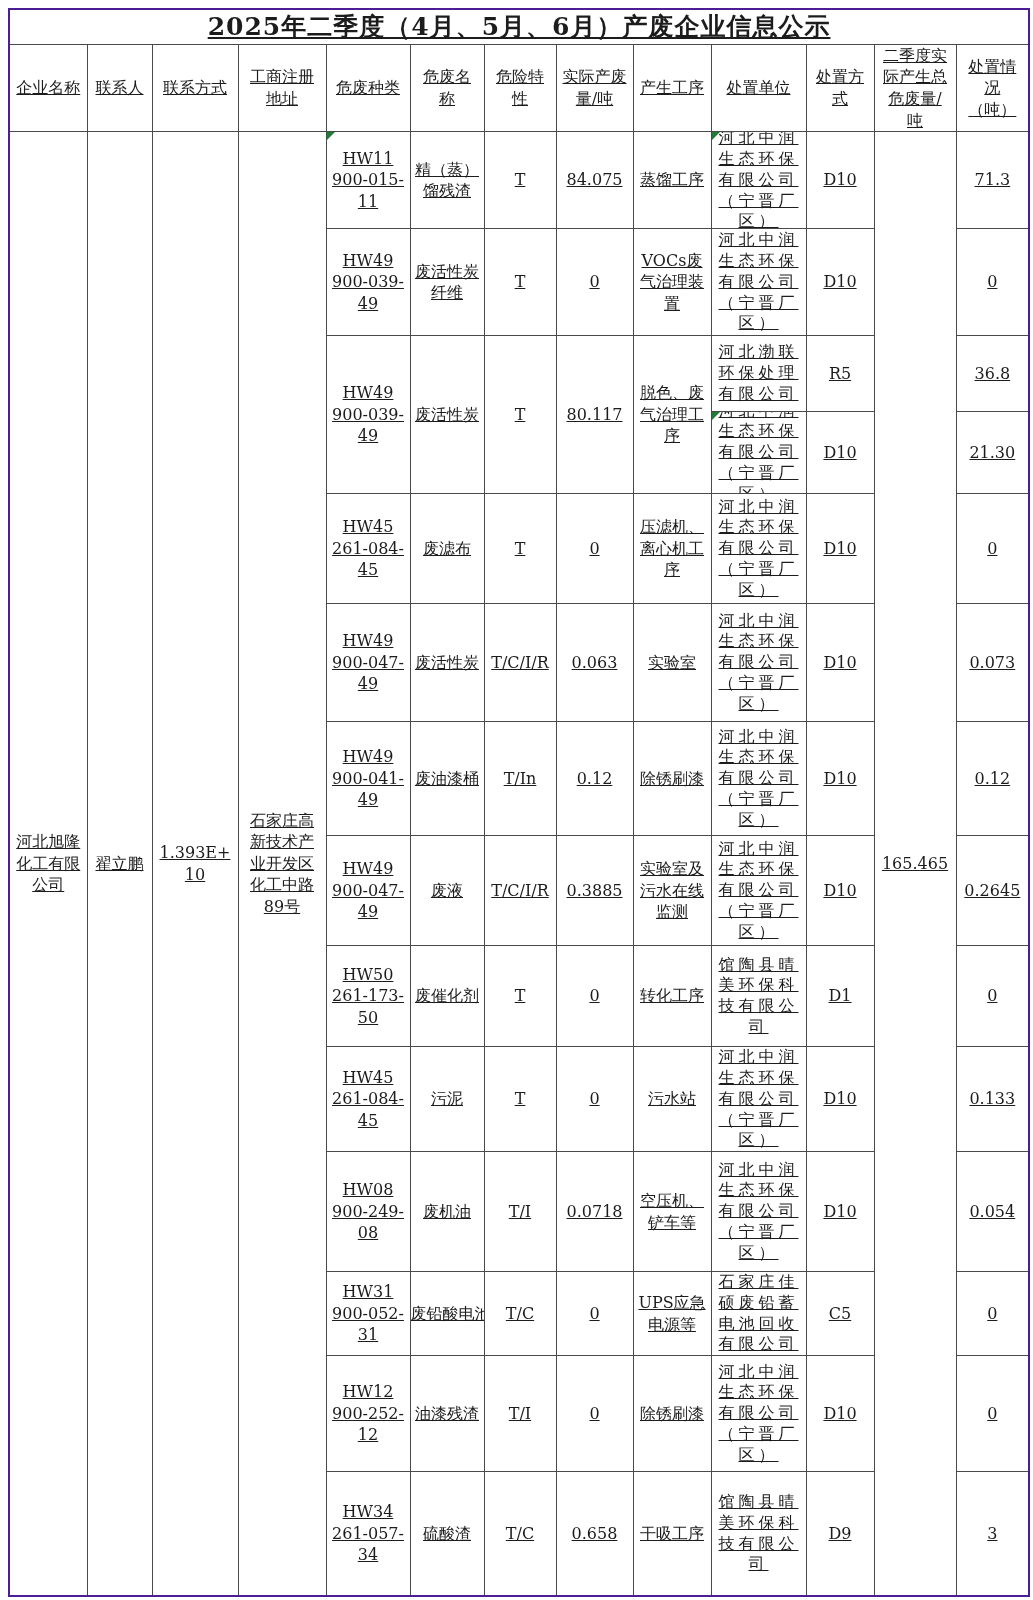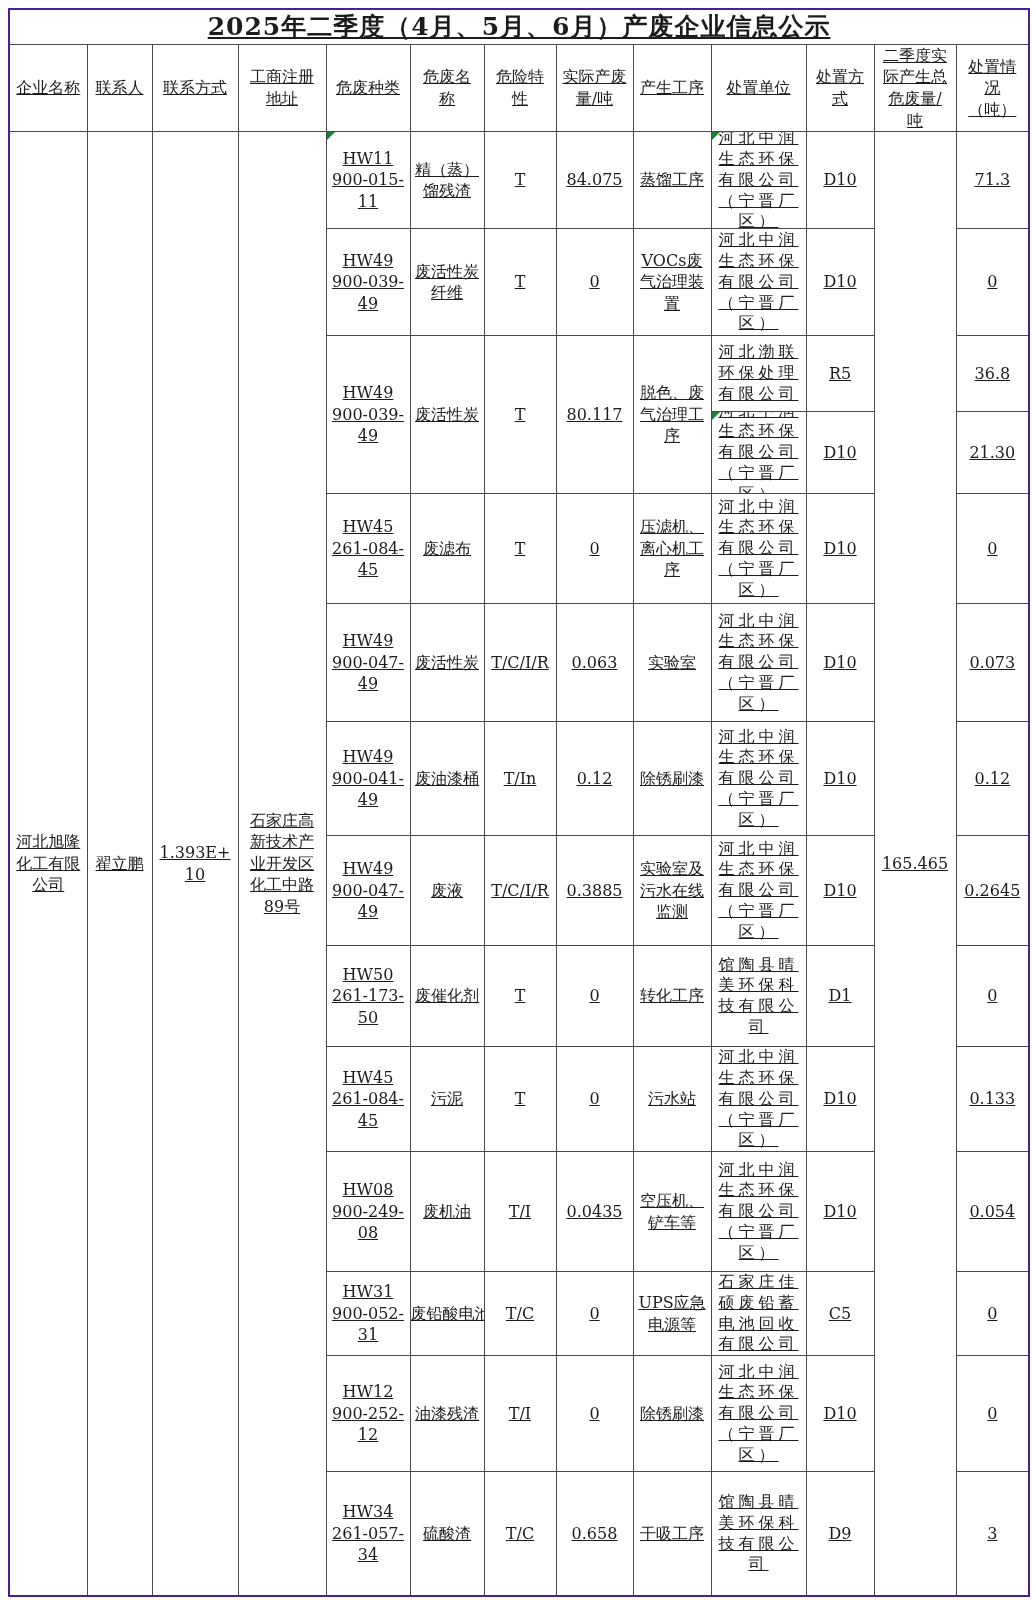--- a/index.html
+++ b/index.html
@@ -197,21 +197,21 @@
         <td class="unit">
           <div class="clip" style="height: 104px;">河北中润生态环保有限公司（宁晋厂区）</div>
         </td>
         <td>D10</td>
         <td>0.133</td>
       </tr>
       <tr style="height: 120px;">
         <td>HW08 900-249-08</td>
         <td>废机油</td>
         <td>T/I</td>
-        <td>0.0435</td>
+        <td>0.0718</td>
         <td>空压机、铲车等</td>
         <td class="unit">
           <div class="clip" style="height: 119px;">河北中润生态环保有限公司（宁晋厂区）</div>
         </td>
         <td>D10</td>
         <td>0.054</td>
       </tr>
       <tr style="height: 84px; padding-left: 44px;">
         <td>HW31 900-052-31</td>
         <td class="nowrap">废铅酸电池</td>

